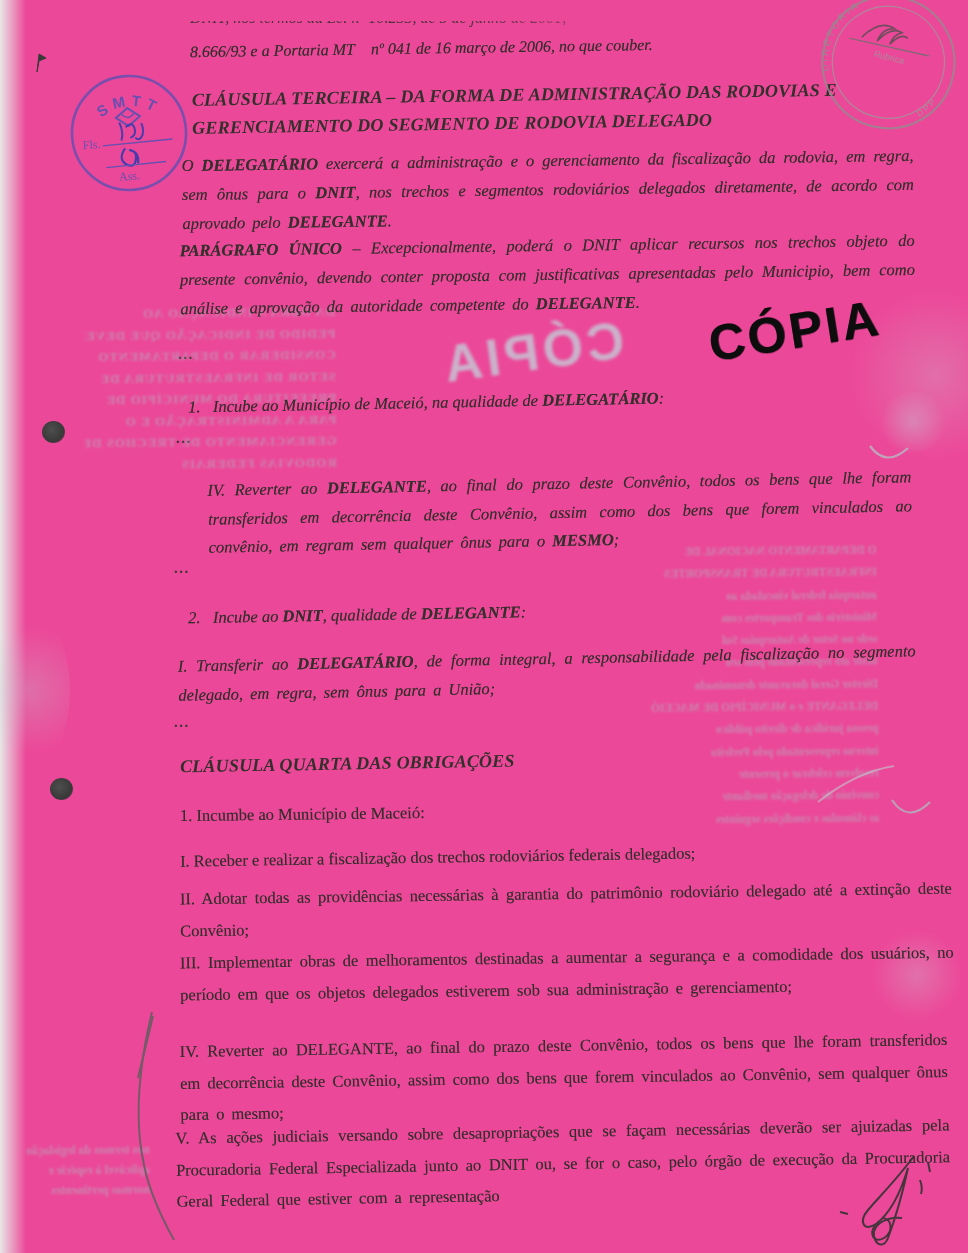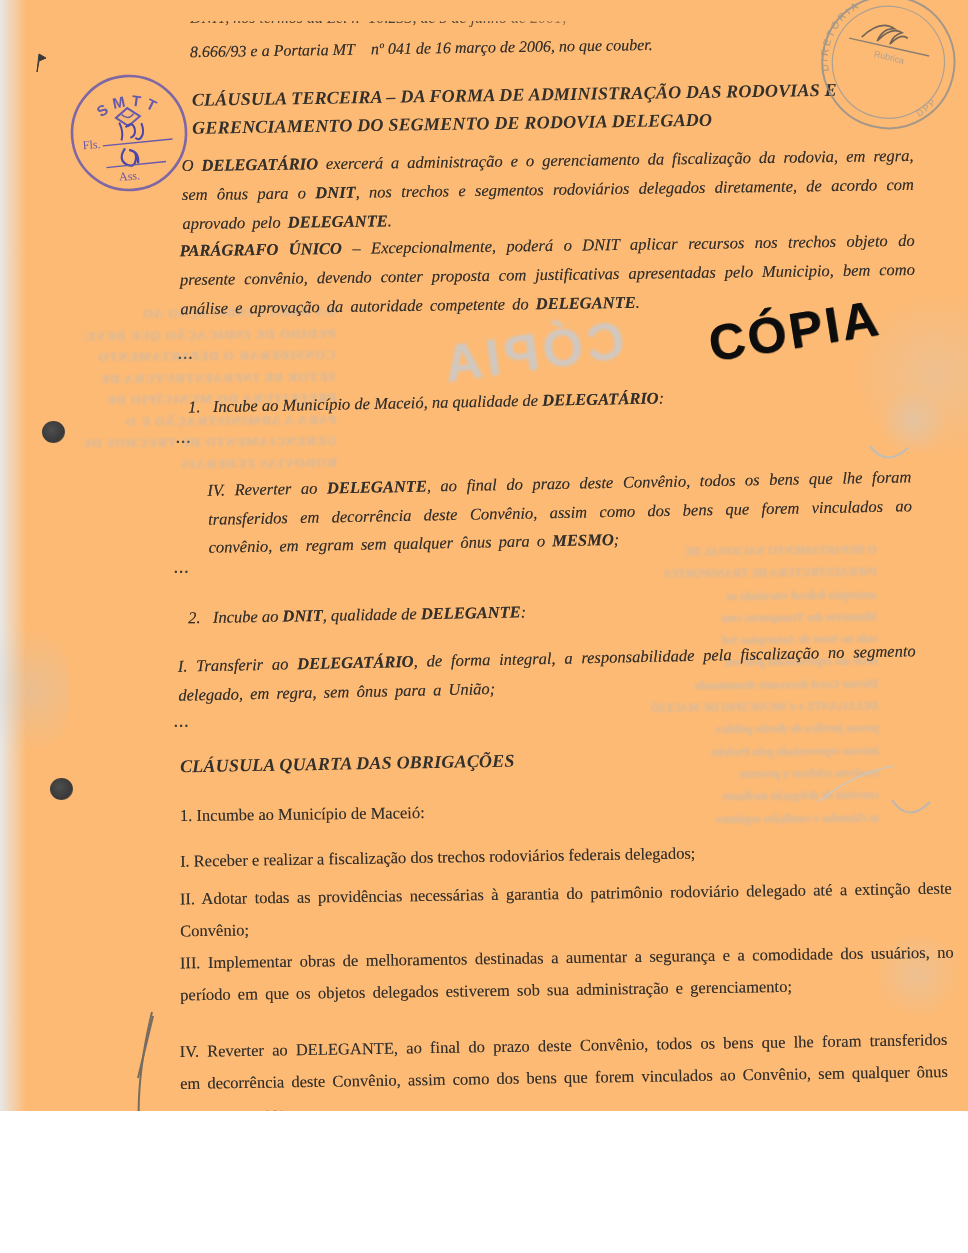--- a/index.html
+++ b/index.html
@@ -1,18 +1,18 @@
 <!DOCTYPE html>
 <html><head>
 <meta charset="utf-8">
 <style>
   html,body{margin:0;padding:0;background:#ffffff;}
   .page{
-    position:relative;width:968px;height:1111px;overflow:hidden;
-    background:#fdba74;
+    position:relative;width:968px;height:1253px;overflow:hidden;
+    background:#ec4899;
     font-family:"Liberation Serif","DejaVu Serif",serif;
     color:#332f2b;
     text-decoration:underline;
   }
   .page::before{ 
     content:"";position:absolute;left:0;top:0;width:26px;height:100%;
     background:linear-gradient(90deg,#e7e7e6,rgba(231,231,230,0));
     z-index:0;
   }
   .abs{position:absolute;}

